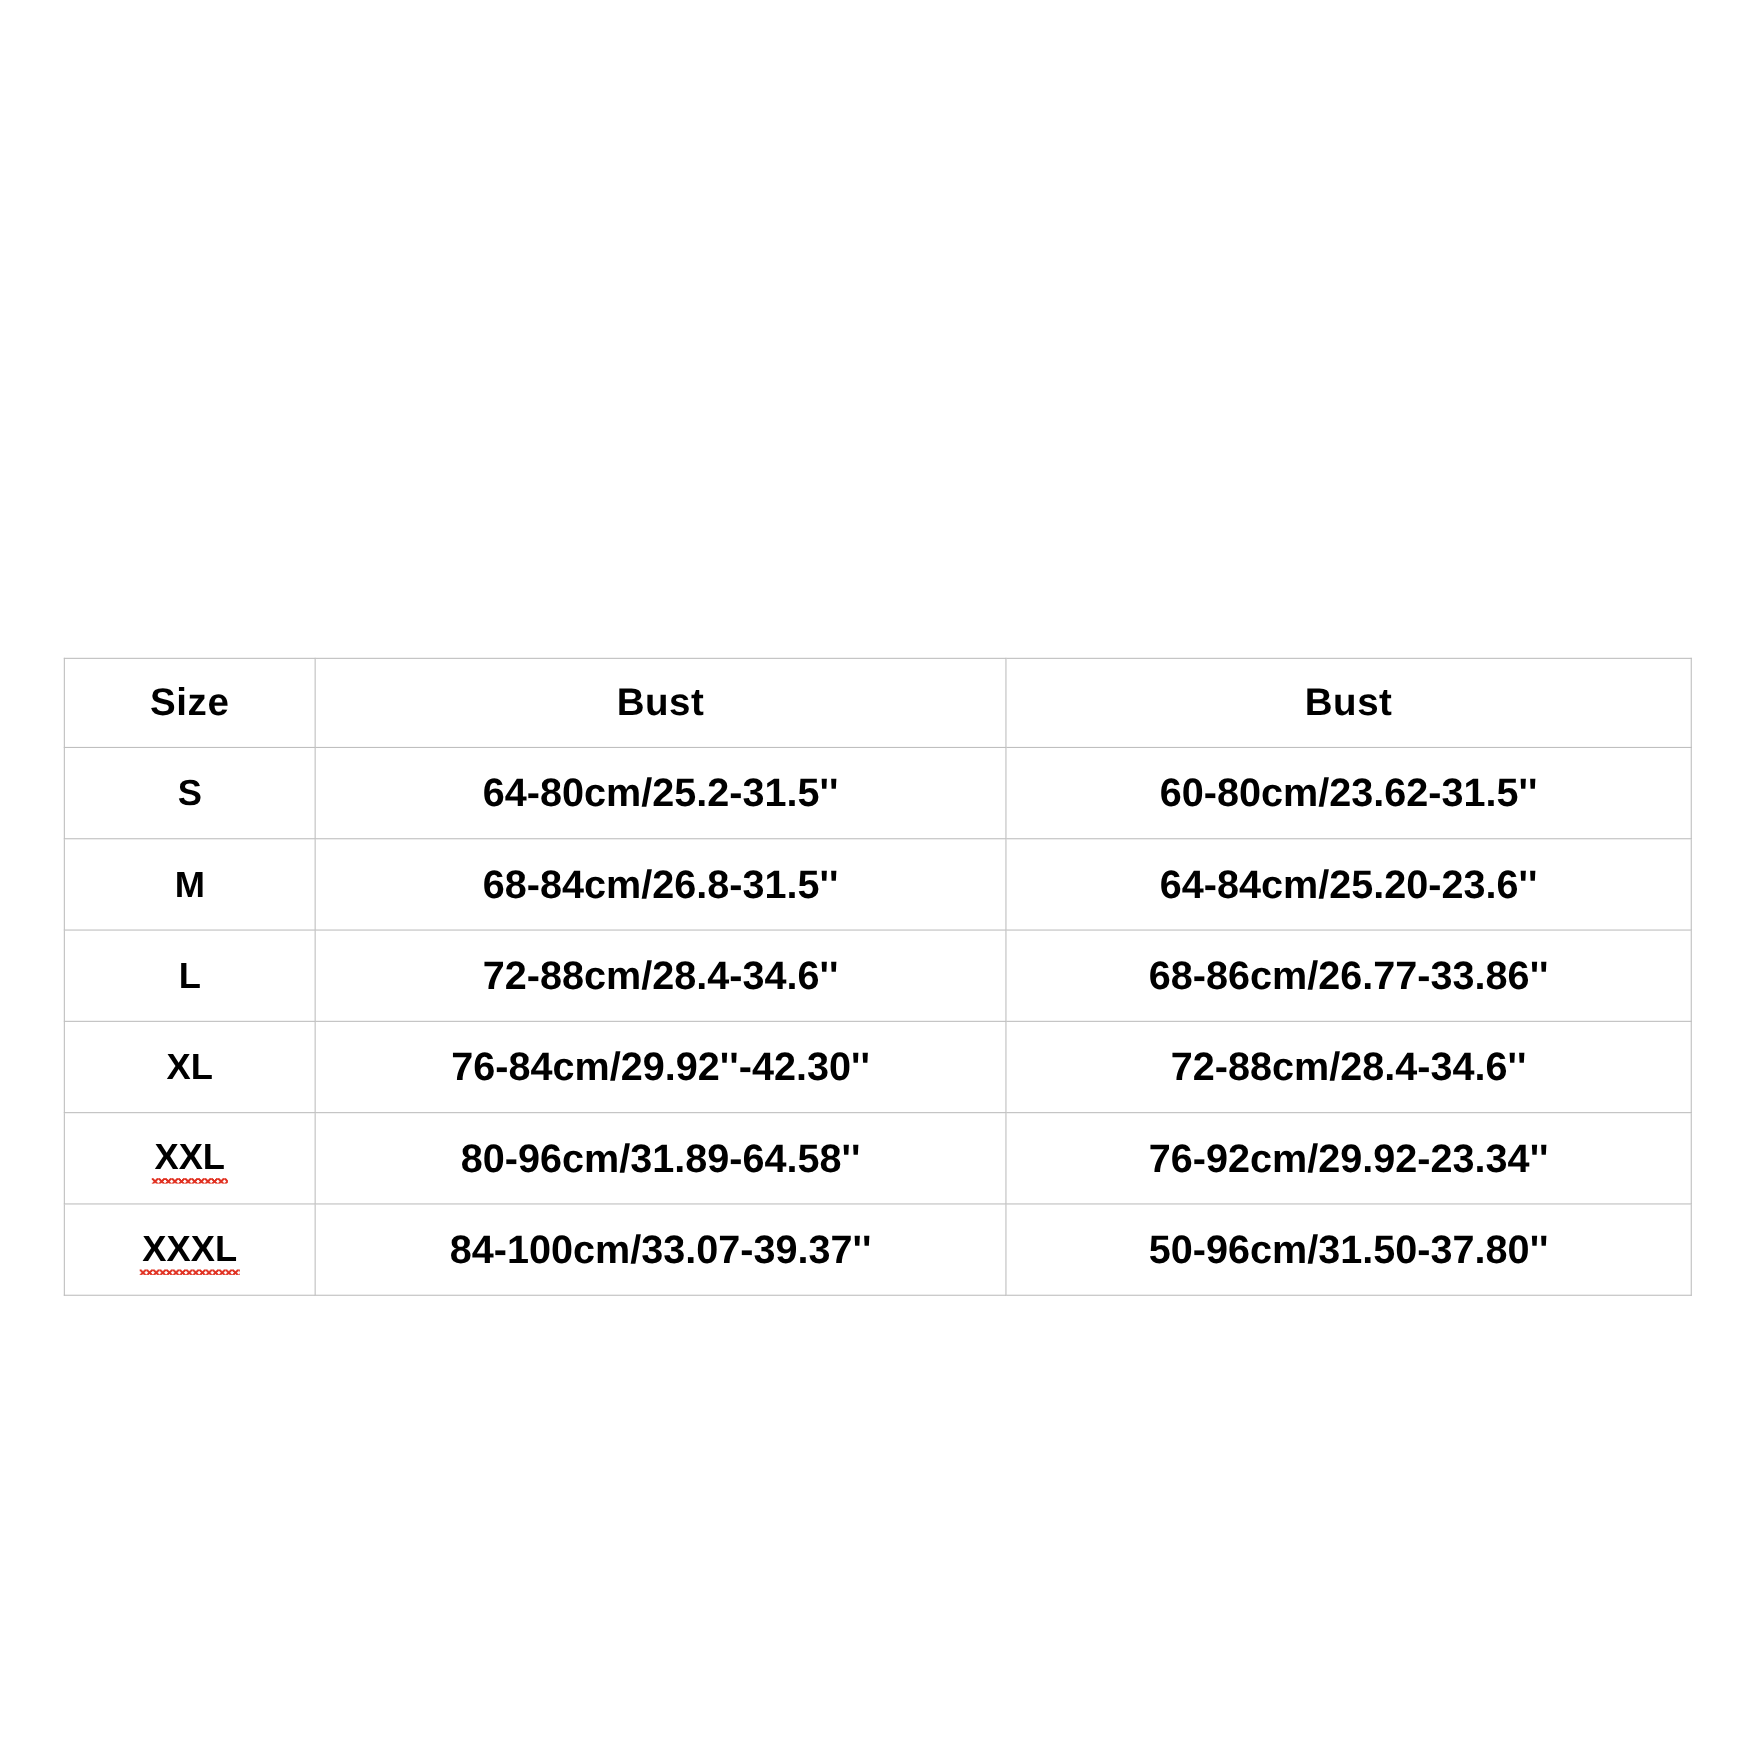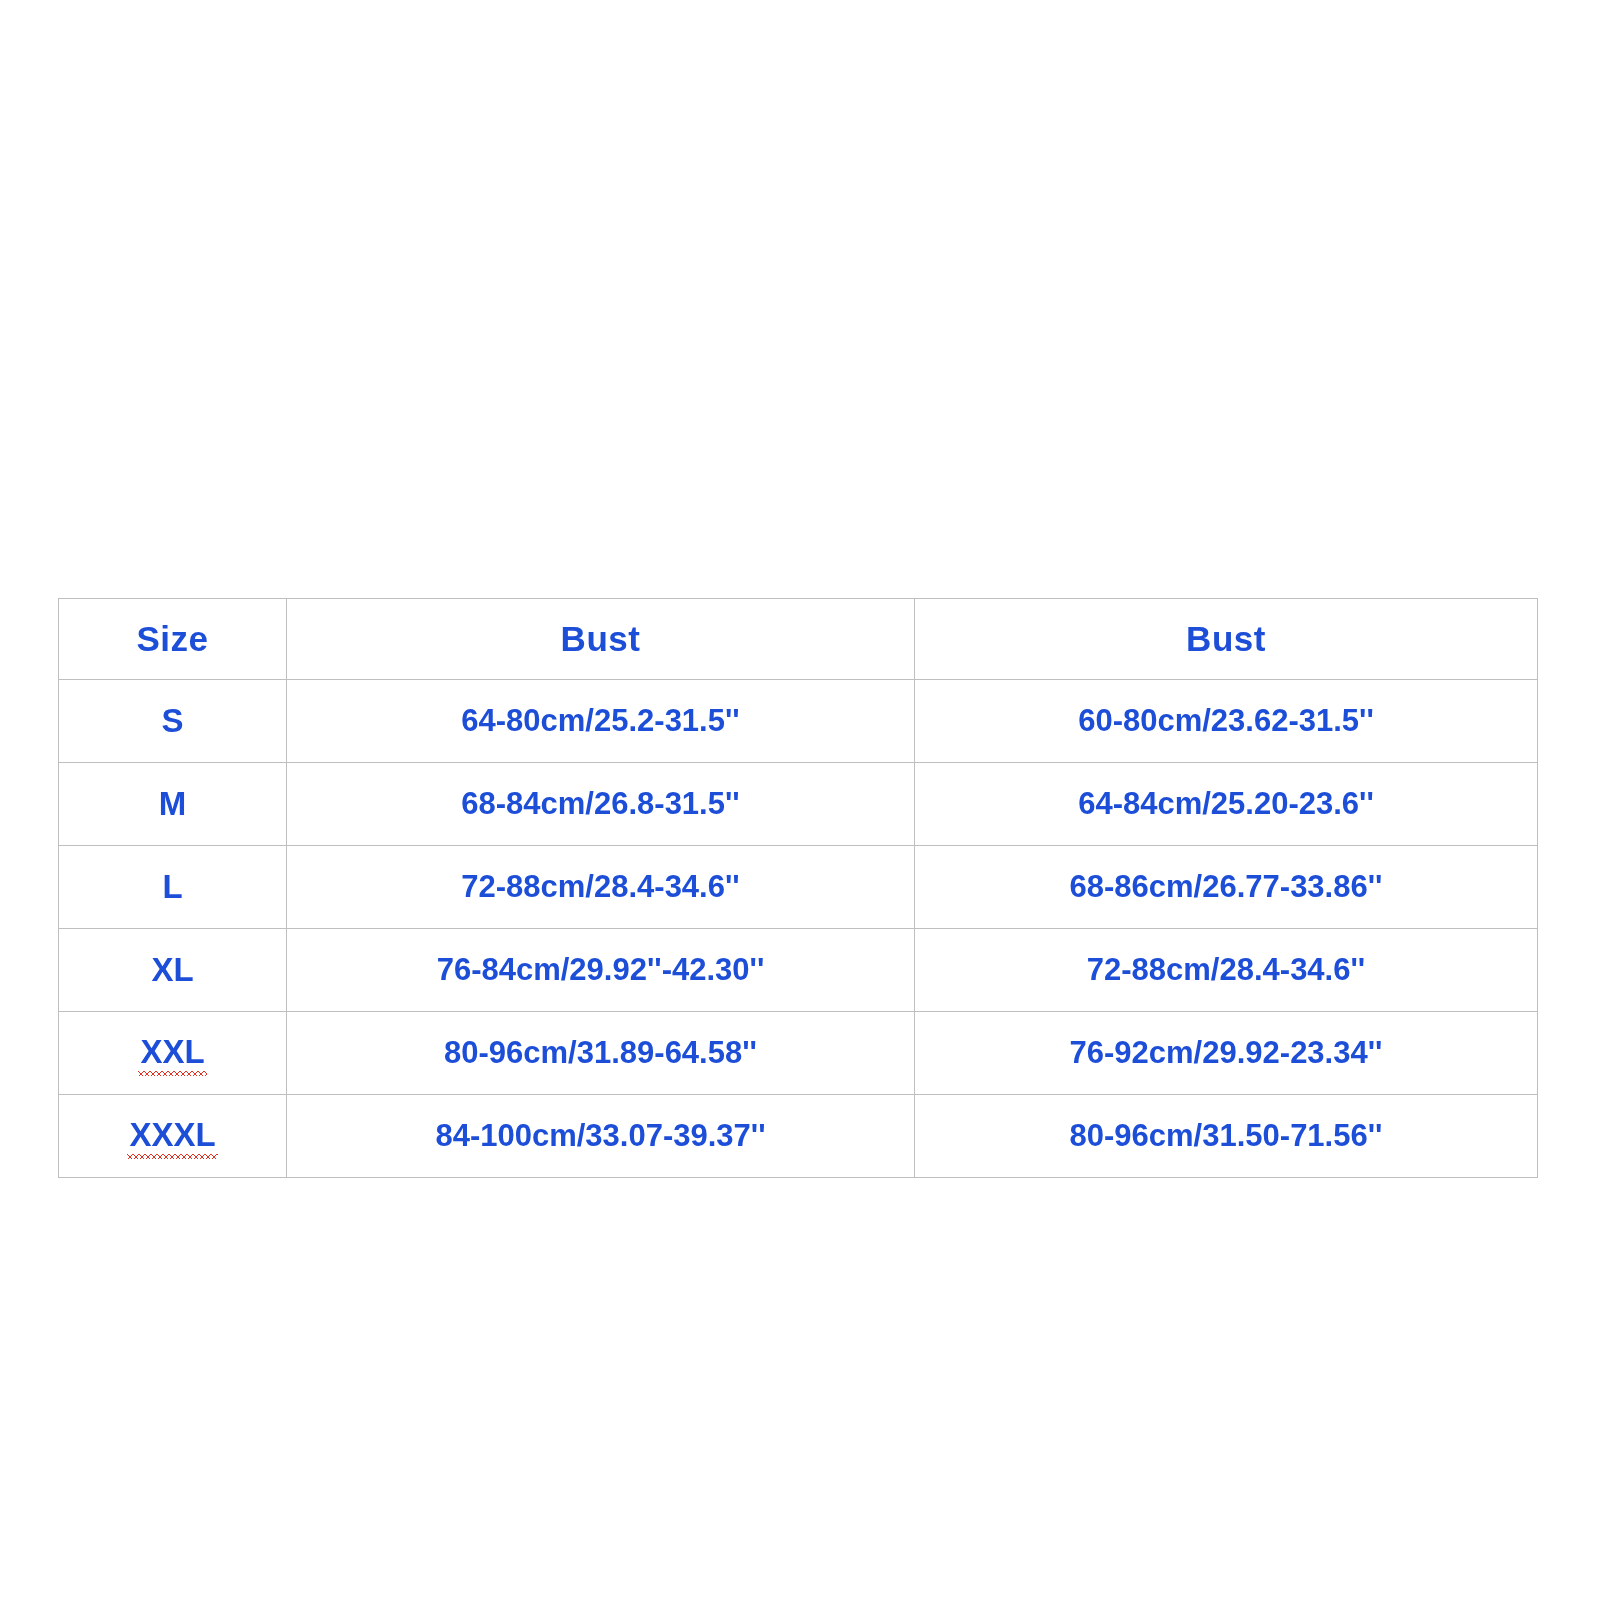--- a/index.html
+++ b/index.html
@@ -32,36 +32,36 @@
     border-collapse: collapse;
     table-layout: fixed;
     width: 1479px;
     background: #ffffff;
   }
   table.size-chart td,
   table.size-chart th {
     border: 1px solid #bfbfbf;
     text-align: center;
     vertical-align: middle;
-    color: #1d4ed8;
+    color: #000000;
     font-weight: bold;
     padding: 0;
   }
   col.c-size { width: 228px; }
   col.c-bust { width: 628px; }
   col.c-waist { width: 623px; }
 
   table.size-chart thead th {
     height: 80px;
     font-size: 35px;
     letter-spacing: 0.5px;
   }
   table.size-chart tbody td {
     height: 82px;
-    font-size: 31px;
+    font-size: 36px;
   }
   table.size-chart tbody td.size-cell {
     font-size: 33px;
   }
   
   .squiggle {
     position: relative;
     display: inline-block;
     padding-bottom: 3px;
   }
@@ -119,18 +119,18 @@
           <td>72-88cm/28.4-34.6''</td>
         </tr>
         <tr>
           <td class="size-cell"><span class="squiggle">XXL</span></td>
           <td>80-96cm/31.89-64.58''</td>
           <td>76-92cm/29.92-23.34''</td>
         </tr>
         <tr>
           <td class="size-cell"><span class="squiggle">XXXL</span></td>
           <td>84-100cm/33.07-39.37''</td>
-          <td>80-96cm/31.50-71.56''</td>
+          <td>50-96cm/31.50-37.80''</td>
         </tr>
       </tbody>
     </table>
   </div>
 </div>
 
 </body></html>

